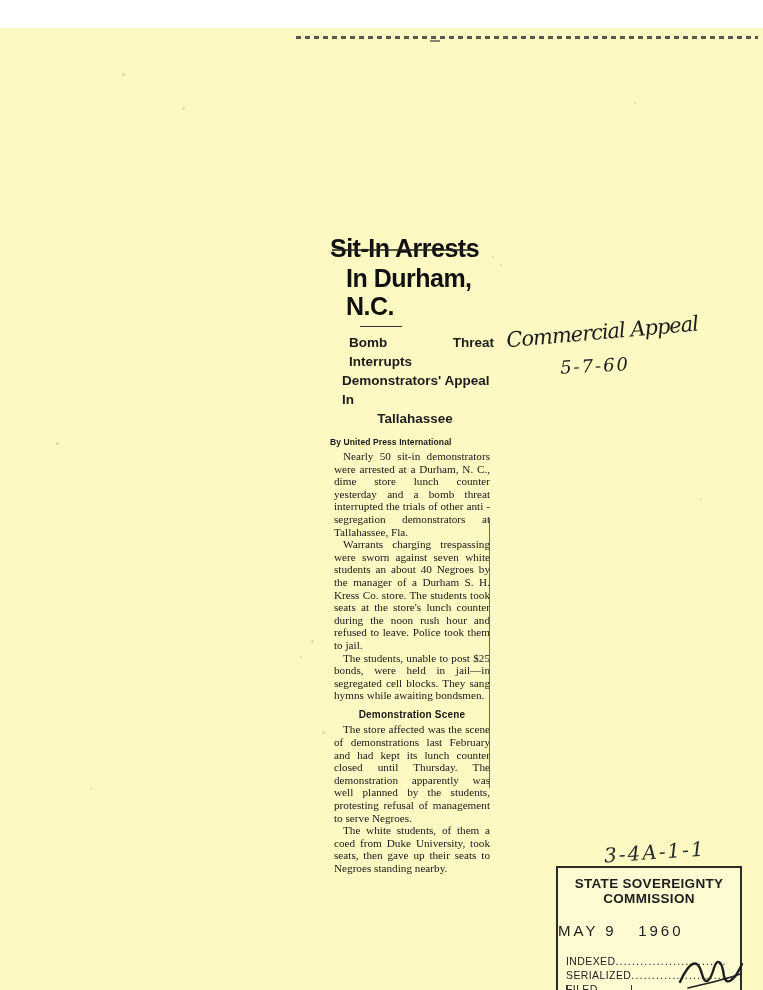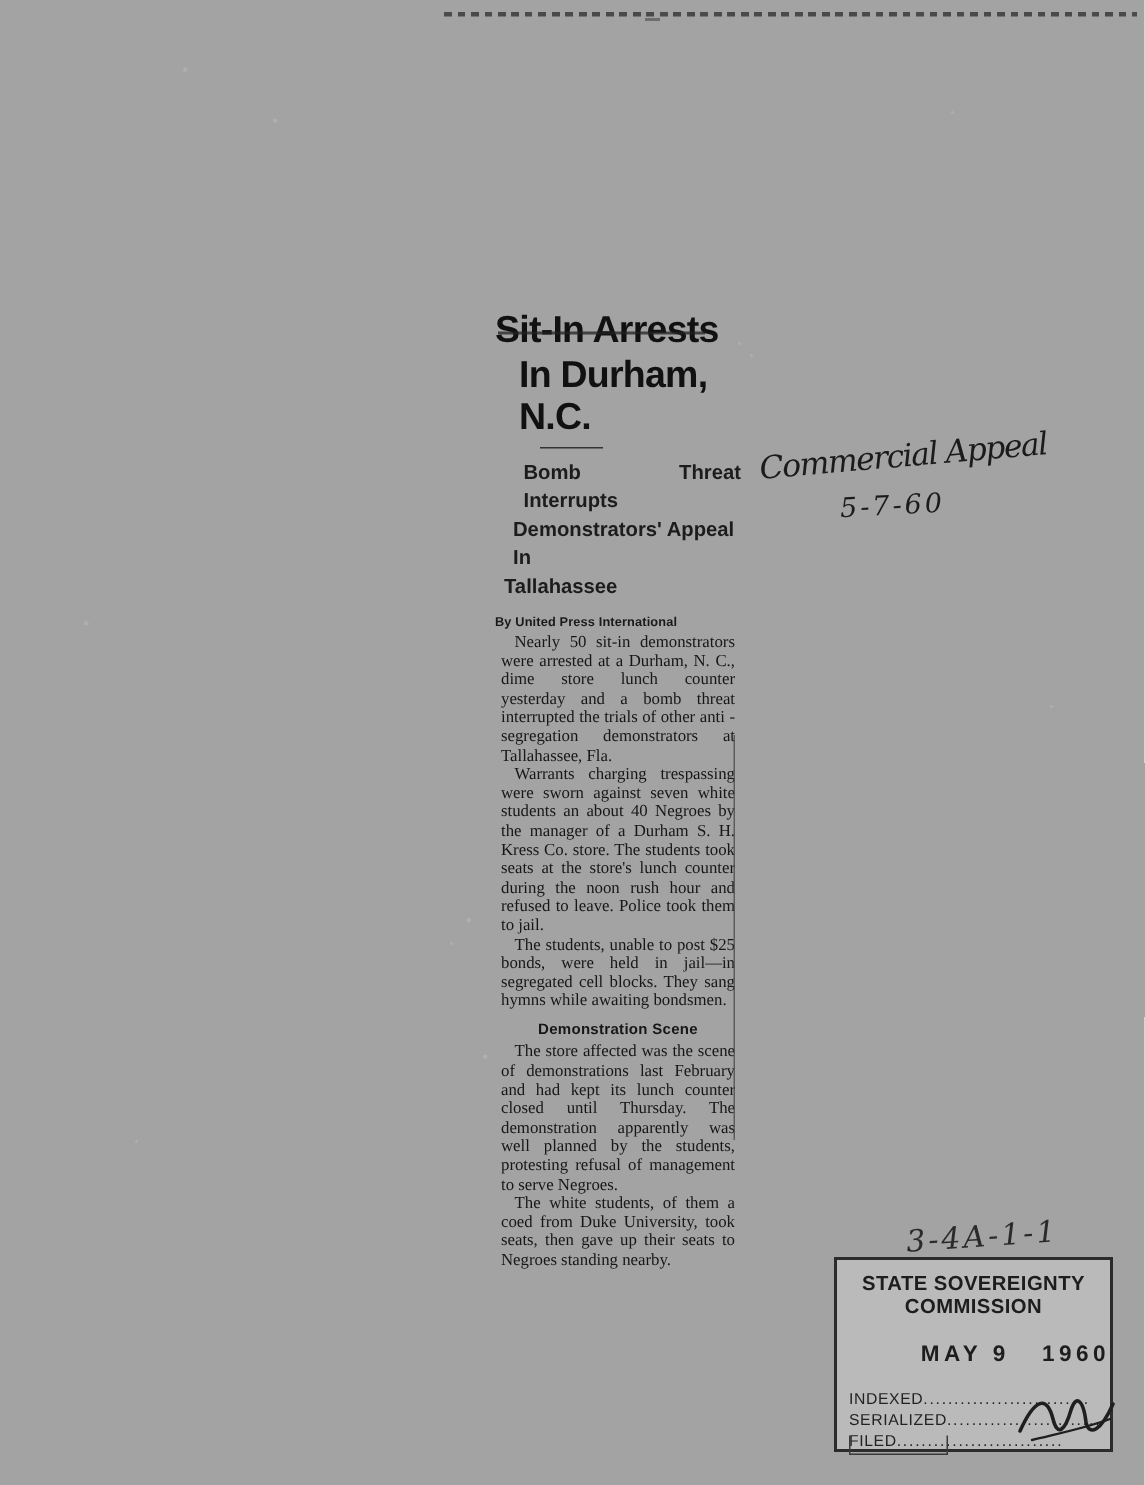--- a/index.html
+++ b/index.html
@@ -13,21 +13,22 @@
     position: relative;
     overflow: hidden;
     font-family: "Liberation Serif", serif;
     color: #1a1a1a;
   }
 
   
   .page-scan {
     position: absolute;
     inset: 0;
-    background: #a3a3a3;
+    background: #fef9c3;
+    margin-top: 28px;
   }
   .speckle {
     position: absolute;
     background: #b9b9b4;
     border-radius: 50%;
     opacity: .55;
   }
 
   
   .top-edge {
@@ -109,21 +110,21 @@
     font-family: "Liberation Sans", sans-serif;
     font-weight: bold;
     font-size: 13.5px;
     line-height: 19px;
     color: #1c1c1c;
     margin: 0 0 0 6px;
     width: 158px;
   }
   .subhead .l1 { display: block; text-align: justify; padding-left: 13px; }
   .subhead .l2 { display: block; text-align: left; padding-left: 6px; }
-  .subhead .l3 { display: block; }
+  .subhead .l3 { display: block; text-align: center; }
 
   .byline {
     font-family: Liberation Sans, sans-serif;
     font-size: 8.5px;
     font-weight: bold;
     text-align: left;
     margin: 9px 0 3px 0;
     letter-spacing: .1px;
   }
 
@@ -194,23 +195,23 @@
   }
   .stamp-title {
     text-align: center;
     font-size: 13.5px;
     font-weight: bold;
     letter-spacing: .3px;
     margin-top: 8px;
     color: #1d1d1d;
   }
   .stamp-date {
-    text-align: right;
+    text-align: left;
     font-size: 15px;
-    font-weight: bold;
+    font-weight: normal;
     letter-spacing: 3px;
     margin-top: 16px;
     color: #1d1d1d;
   }
   .stamp-lines {
     margin-top: 16px;
     padding: 0 8px;
     font-size: 10.5px;
     letter-spacing: .4px;
     color: #222;

